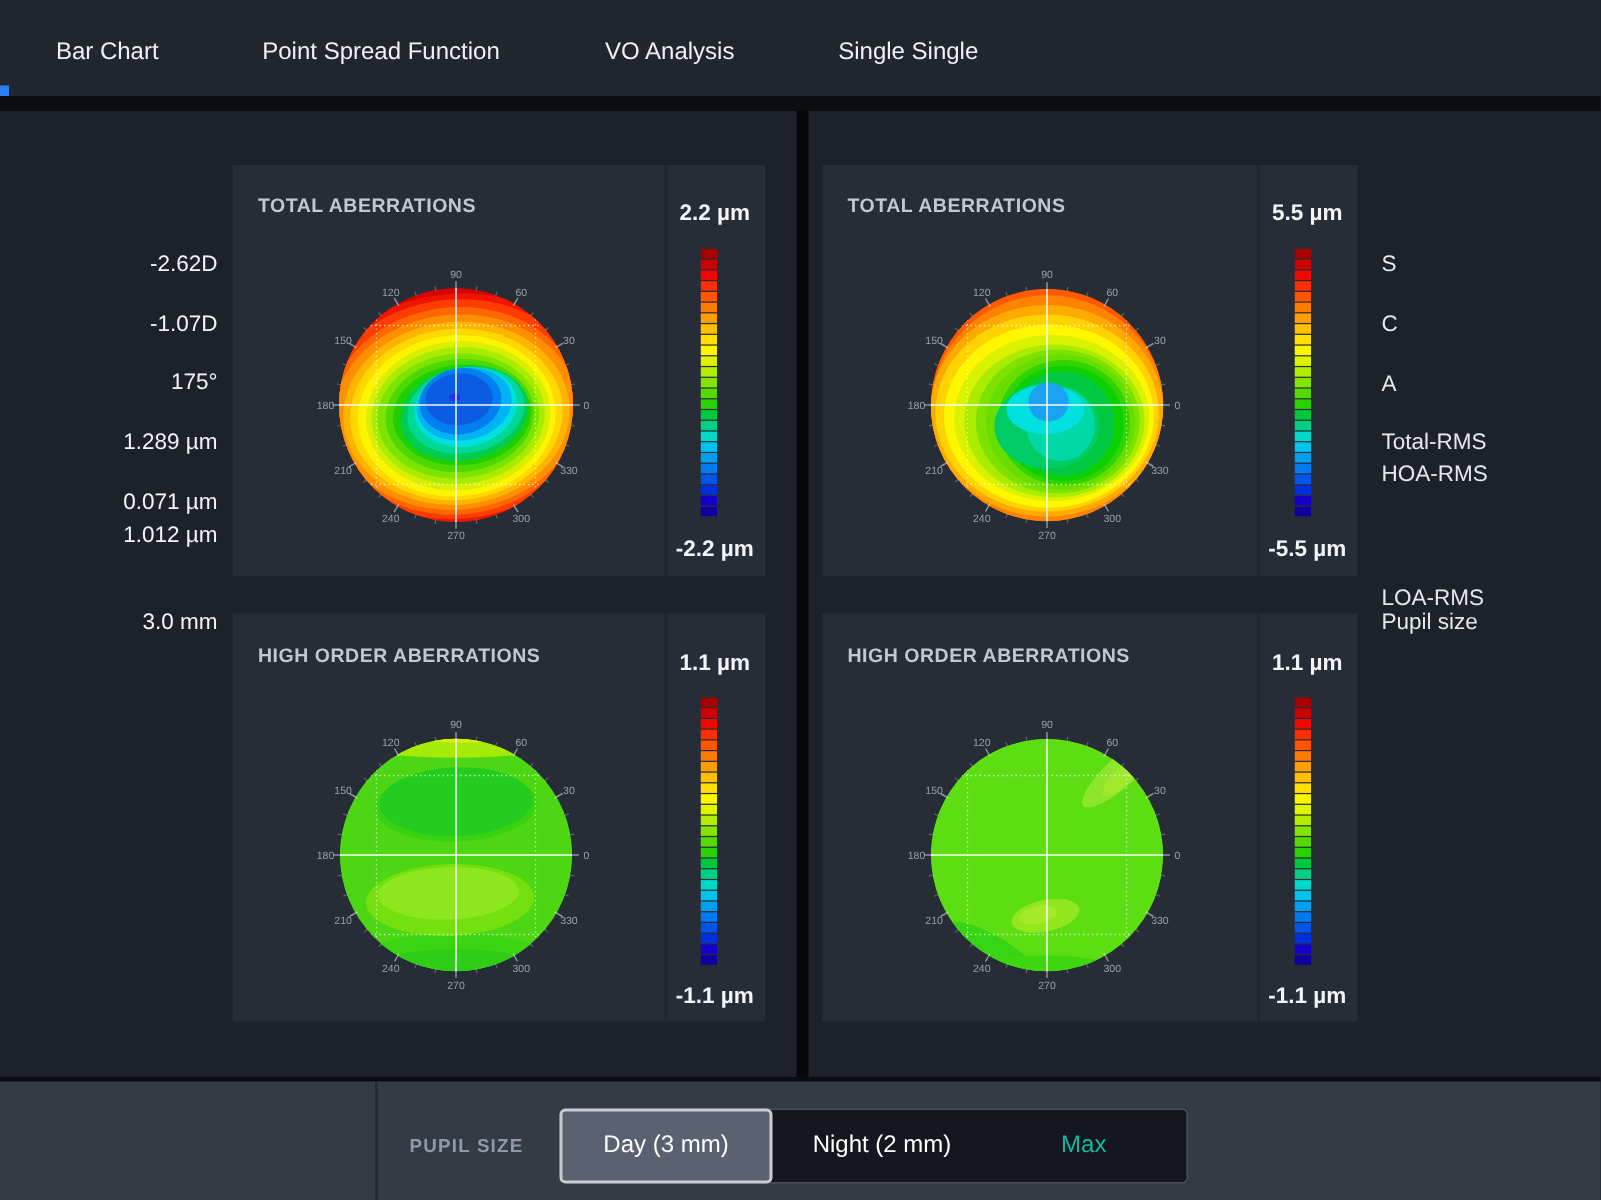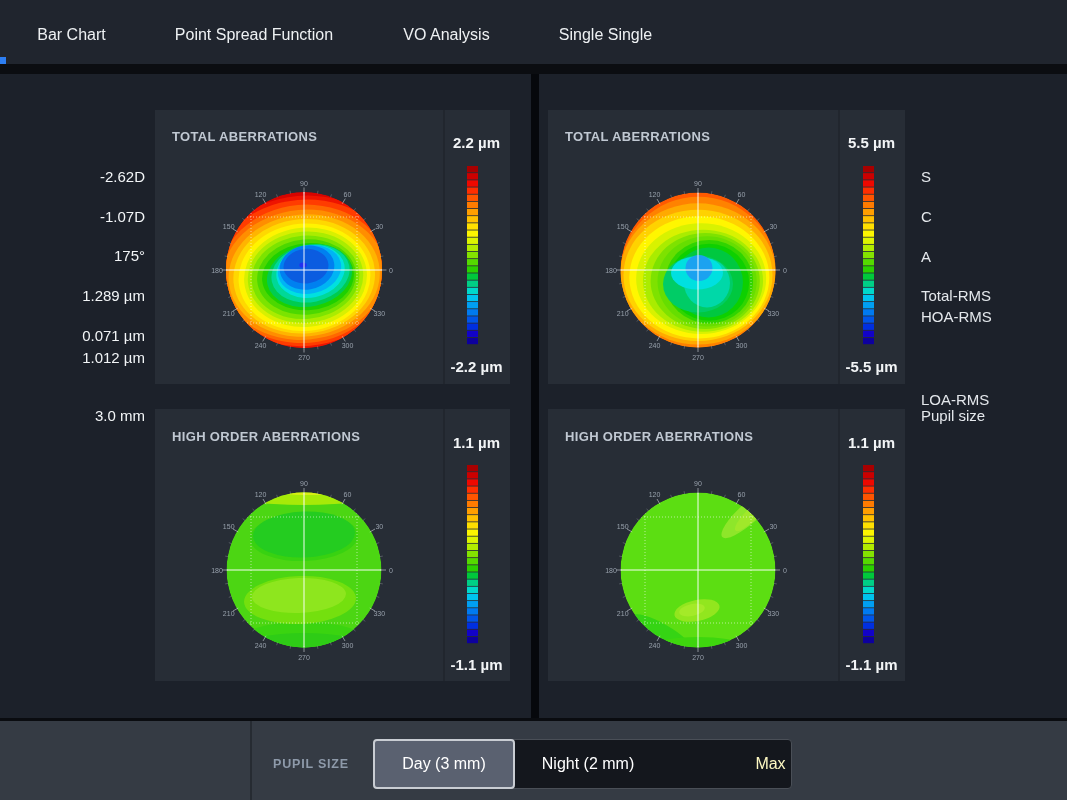--- a/index.html
+++ b/index.html
@@ -476,13 +476,13 @@
 <div class="lab" style="top:415px;">Pupil size</div>
 
 <div class="abs" style="left:0;top:718px;width:1067px;height:3px;background:#0a0c10;"></div>
 <div class="abs" style="left:0;top:721px;width:1067px;height:79px;background:#353b44;"></div>
 <div class="abs" style="left:250px;top:721px;width:1.5px;height:79px;background:#262b32;"></div>
 <div class="abs" style="left:311px;top:763.5px;transform:translate(-50%,-50%);color:#8e9aaa;font-size:12.5px;font-weight:bold;letter-spacing:0.8px;white-space:nowrap;">PUPIL SIZE</div>
 <div class="abs" style="left:373px;top:739px;width:417px;height:48px;background:#14171d;border:1px solid #4a4f57;border-radius:4px;"></div>
 <div class="abs" style="left:373px;top:739px;width:138px;height:46px;background:#5a6170;border:2px solid #c9cdd3;border-radius:4px;"></div>
 <div class="abs" style="left:444px;top:763.5px;transform:translate(-50%,-50%);color:#ffffff;font-size:16px;white-space:nowrap;">Day (3 mm)</div>
 <div class="abs" style="left:588px;top:763.5px;transform:translate(-50%,-50%);color:#ffffff;font-size:16px;white-space:nowrap;">Night (2 mm)</div>
-<div class="abs" style="left:722.5px;top:763.5px;transform:translate(-50%,-50%);color:#fef9c3;font-size:16px;white-space:nowrap;margin-left:48px;">Max</div>
+<div class="abs" style="left:722.5px;top:763.5px;transform:translate(-50%,-50%);color:#14b8a6;font-size:16px;white-space:nowrap;">Max</div>
 
 </body></html>

